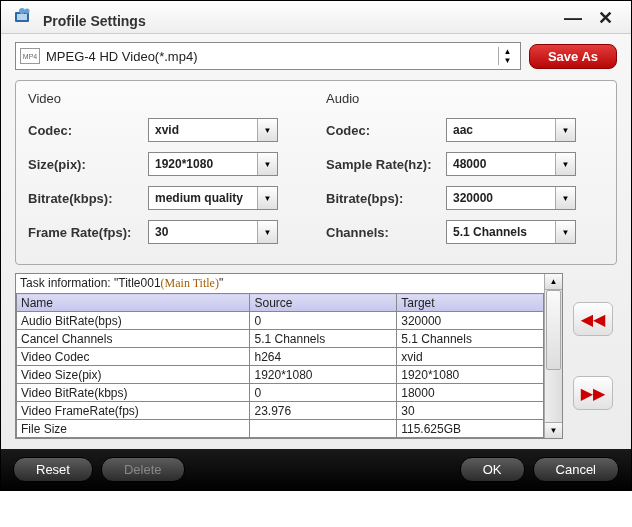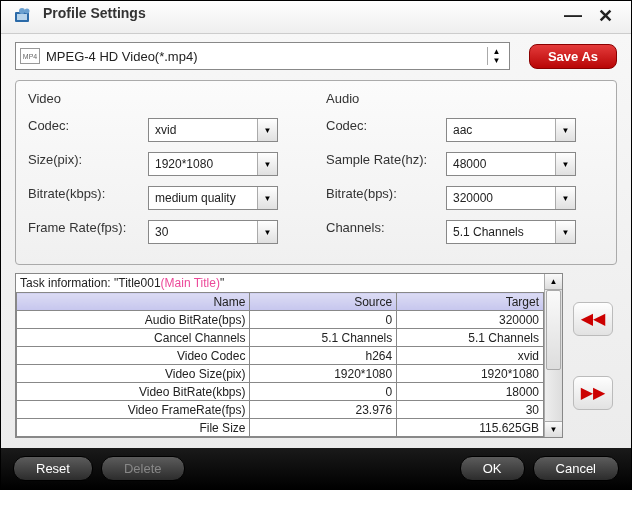--- a/index.html
+++ b/index.html
@@ -1,51 +1,51 @@
 <!DOCTYPE html>
 <html><head>
 <meta charset="utf-8">
 <style>
 * { box-sizing: border-box; margin: 0; padding: 0; font-family: Arial, sans-serif; }
 body { background: #fff; width: 632px; height: 527px; overflow: hidden; }
 
 .window { width: 632px; border: 1px solid #000; background: #fff; }
 
-.titlebar { display: flex; align-items: flex-start; padding: 4px 10px; background: linear-gradient(#fefefe, #eeeeee); border-bottom: 1px solid #ccc; }
+.titlebar { display: flex; align-items: flex-end; padding: 4px 10px; background: linear-gradient(#fefefe, #eeeeee); border-bottom: 1px solid #ccc; }
 .titlebar .app-icon { width: 24px; height: 24px; margin-right: 8px; display: flex; align-items: center; justify-content: center; }
 .titlebar .title { font-weight: bold; font-size: 14px; color: #333; flex: 1; }
 .titlebar .min-btn, .titlebar .close-btn { font-size: 18px; font-weight: bold; padding: 0 8px; cursor: pointer; color: #222; }
 
 .content { padding: 8px 14px 10px 14px; background: linear-gradient(#f7f7f7, #ececec); }
 
-.profile-row { display: flex; align-items: center; gap: 19px; margin-bottom: 10px; }
+.profile-row { display: flex; align-items: center; gap: 8px; margin-bottom: 10px; }
 .profile-select { flex: 1; display: flex; align-items: center; border: 1px solid #888; background: #fff; height: 28px; padding: 0 4px; }
 .profile-select .fmt-icon { width: 20px; height: 16px; background: #fff; border: 1px solid #999; margin-right: 6px; position: relative; font-size: 7px; display:flex; align-items:center; justify-content:center; color:#666;}
 .profile-select .txt { flex: 1; font-size: 13px; color: #222; }
 .profile-select .spin { display: flex; flex-direction: column; width: 18px; border-left: 1px solid #aaa; }
 .profile-select .spin span { font-size: 8px; text-align: center; line-height: 9px; cursor: pointer; }
 
 .save-as-btn { background: linear-gradient(#e43b3b, #b80606); color: #fff; border: 1px solid #8a0000; border-radius: 8px; padding: 4px 18px; font-size: 13px; font-weight: bold; cursor: pointer; }
 
 .panel { border: 1px solid #aaa; border-radius: 4px; background: linear-gradient(#fbfbfb,#f0f0f0); padding: 10px 12px; display: flex; gap: 20px; }
 .col { flex: 1; }
 .sect-title { font-size: 13px; color: #333; margin-bottom: 12px; }
-.field-row { display: flex; margin-bottom: 10px; }
+.field-row { display: flex; align-items: center; margin-bottom: 10px; font-weight: bold; }
 .field-row label { width: 120px; font-size: 13px; color: #333; }
 .combo { flex: 1; display: flex; border: 1px solid #888; background: #fff; height: 24px; max-width: 130px; }
 .combo .val { flex: 1; padding: 0 6px; font-size: 12px; display: flex; align-items: center; color: #222; }
 .combo .arrow { width: 20px; border-left: 1px solid #aaa; background: linear-gradient(#fefefe,#e0e0e0); display: flex; align-items: center; justify-content: center; font-size: 8px; cursor: pointer; }
 
 .task-area { display: flex; margin-top: 8px; gap: 6px; }
 .task-table-wrap { flex: 1; border: 1px solid #888; background: #fff; position: relative; display: flex; }
 .task-table-inner { flex: 1; overflow: hidden; }
 .task-info { font-size: 12px; padding: 2px 4px; color: #222; }
-.task-info .muted { color: #ec4899; }
+.task-info .muted { color: #a16207; font-family: Liberation Serif, serif; }
 table { border-collapse: collapse; width: 100%; font-size: 12px; }
-th, td { border: 1px solid #888; padding: 1px 4px; text-align: right; color: #222; height: 18px; }
+th, td { border: 1px solid #888; padding: 1px 4px; text-align: left; color: #222; height: 18px; }
 th { background: linear-gradient(#dcdcf4, #c6c6ee); font-weight: normal; }
 .free-space { font-size: 12px; color: #666; padding: 2px 4px; }
 .scrollbar { width: 18px; background: linear-gradient(to right,#eee,#ddd); border-left: 1px solid #aaa; display: flex; flex-direction: column; }
 .scrollbar .sb-btn { height: 16px; background: linear-gradient(#fafafa,#ddd); border-bottom: 1px solid #aaa; display:flex; align-items:center; justify-content:center; font-size:8px; cursor:pointer;}
 .scrollbar .sb-btn:last-child { border-top: 1px solid #aaa; border-bottom:none; }
 .scrollbar .track { flex:1; position:relative; }
 .scrollbar .thumb { position:absolute; top:0; left:1px; right:1px; height:80px; background: linear-gradient(#fafafa,#ddd); border:1px solid #aaa; border-radius:2px; }
 
 .nav-btns { display: flex; flex-direction: column; justify-content: center; gap: 40px; padding: 0 4px; }
 .nav-btn { width: 40px; height: 34px; background: linear-gradient(#fefefe,#e2e2e2); border: 1px solid #bbb; border-radius: 6px; display: flex; align-items: center; justify-content: center; color: #cc0000; font-size: 16px; cursor: pointer; }

